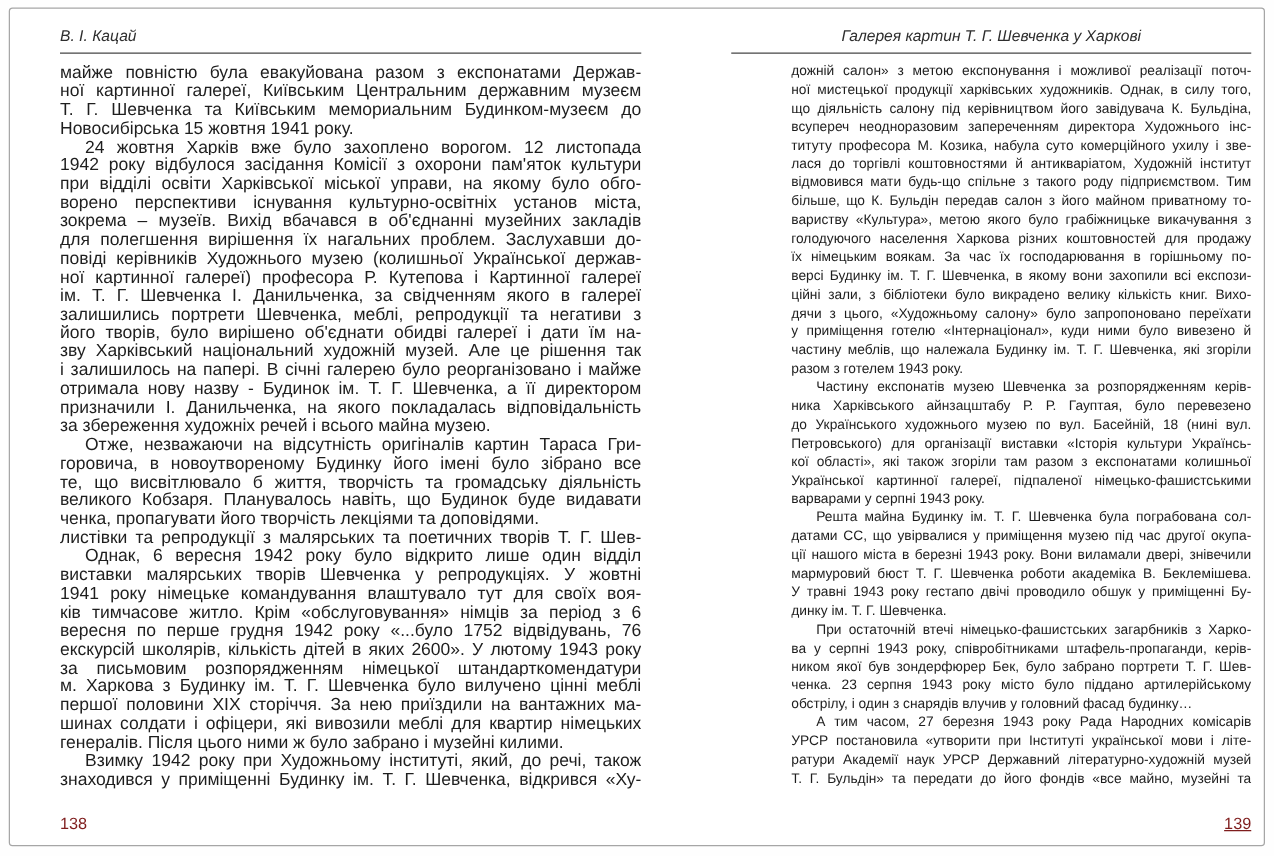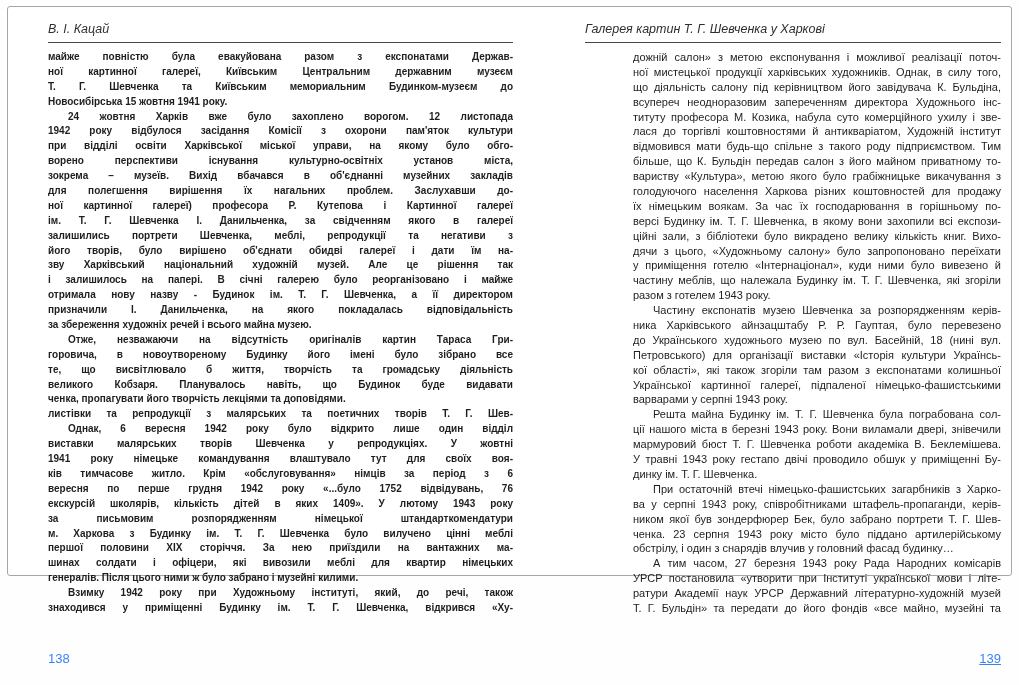--- a/index.html
+++ b/index.html
@@ -13,21 +13,21 @@
     background: #fefefe;
     overflow: hidden;
     font-family: "Liberation Sans", sans-serif;
     color: var(--text-color, #1e1e1e);
   }
   .frame {
     position: absolute;
     left: 7px;
     top: 6px;
     width: 1005px;
-    height: 570px;
+    height: 671px;
     border: 1px solid var(--border-color, #a6a6a6);
     border-radius: 3px;
     background: var(--page-bg, #ffffff);
     box-sizing: border-box;
   }
   .page {
     position: absolute;
     top: 13px;
     height: 660px;
   }
@@ -35,49 +35,49 @@
   .page-right { left: 577px; width: 416px; }
   .page-header {
     font-style: italic;
     font-size: 12.5px;
     line-height: 18px;
     height: 18px;
     color: #2e2e2e;
     white-space: nowrap;
   }
   .page-left  .page-header { text-align: left; }
-  .page-right .page-header { text-align: left; }
+  .page-right .page-header { text-align: center; }
   .header-rule {
     border-top: 1px solid var(--rule-color, #474747);
     margin-top: 4px;
     height: 0;
   }
   .page-body {
     margin-top: 7px;
   }
-  .page-left  .page-body { font-size: 10px; font-weight: bold; }
+  .page-left  .page-body { font-size: 14px; }
   .page-right .page-body { font-size: 11px; margin-left: 48px; }
   .line {
     height: 14.9px;
     line-height: 14.9px;
     overflow: hidden;
     text-align: justify;
     text-align-last: justify;
   }
   .line.para-end {
     text-align-last: left;
   }
   .line.indent {
     text-indent: 20px;
   }
   .page-number {
     position: absolute;
     top: 631px;
     font-size: 13px;
-    color: #3b82f6;
+    color: #7f1d1d;
   }
   .page-left  .page-number { left: 0; }
   .page-right .page-number { right: 0; text-decoration: underline; }
 </style>
 </head>
 <body style="--page-bg: #ffffff; --border-color: #a6a6a6; --rule-color: #474747; --text-color: #1e1e1e;">
 
 <div class="frame">
   <div class="page page-left">
     <div class="page-header">В. І. Кацай</div>
@@ -86,41 +86,42 @@
         <div class="line">майже повністю була евакуйована разом з експонатами Держав-</div>
         <div class="line">ної картинної галереї, Київським Центральним державним музеєм</div>
         <div class="line">Т. Г. Шевченка та Київським мемориальним Будинком-музеєм до</div>
         <div class="line para-end">Новосибірська 15 жовтня 1941 року.</div>
         <div class="line indent">24 жовтня Харків вже було захоплено ворогом. 12 листопада</div>
         <div class="line">1942 року відбулося засідання Комісії з охорони пам'яток культури</div>
         <div class="line">при відділі освіти Харківської міської управи, на якому було обго-</div>
         <div class="line">ворено перспективи існування культурно-освітніх установ міста,</div>
         <div class="line">зокрема – музеїв. Вихід вбачався в об'єднанні музейних закладів</div>
         <div class="line">для полегшення вирішення їх нагальних проблем. Заслухавши до-</div>
+        <div class="line">повіді керівників Художнього музею (колишньої Української держав-</div>
         <div class="line">ної картинної галереї) професора Р. Кутепова і Картинної галереї</div>
         <div class="line">ім. Т. Г. Шевченка І. Данильченка, за свідченням якого в галереї</div>
         <div class="line">залишились портрети Шевченка, меблі, репродукції та негативи з</div>
         <div class="line">його творів, було вирішено об'єднати обидві галереї і дати їм на-</div>
         <div class="line">зву Харківський національний художній музей. Але це рішення так</div>
         <div class="line">і залишилось на папері. В січні галерею було реорганізовано і майже</div>
         <div class="line">отримала нову назву - Будинок ім. Т. Г. Шевченка, а її директором</div>
         <div class="line">призначили І. Данильченка, на якого покладалась відповідальність</div>
         <div class="line para-end">за збереження художніх речей і всього майна музею.</div>
         <div class="line indent">Отже, незважаючи на відсутність оригіналів картин Тараса Гри-</div>
         <div class="line">горовича, в новоутвореному Будинку його імені було зібрано все</div>
         <div class="line">те, що висвітлювало б життя, творчість та громадську діяльність</div>
         <div class="line">великого Кобзаря. Планувалось навіть, що Будинок буде видавати</div>
         <div class="line para-end">ченка, пропагувати його творчість лекціями та доповідями.</div>
         <div class="line">листівки та репродукції з малярських та поетичних творів Т. Г. Шев-</div>
         <div class="line indent">Однак, 6 вересня 1942 року було відкрито лише один відділ</div>
         <div class="line">виставки малярських творів Шевченка у репродукціях. У жовтні</div>
         <div class="line">1941 року німецьке командування влаштувало тут для своїх воя-</div>
         <div class="line">ків тимчасове житло. Крім «обслуговування» німців за період з 6</div>
         <div class="line">вересня по перше грудня 1942 року «...було 1752 відвідувань, 76</div>
-        <div class="line">екскурсій школярів, кількість дітей в яких 1409». У лютому 1943 року</div>
+        <div class="line">екскурсій школярів, кількість дітей в яких 2600». У лютому 1943 року</div>
         <div class="line">за письмовим розпорядженням німецької штандарткомендатури</div>
         <div class="line">м. Харкова з Будинку ім. Т. Г. Шевченка було вилучено цінні меблі</div>
         <div class="line">першої половини XIX сторіччя. За нею приїздили на вантажних ма-</div>
         <div class="line">шинах солдати і офіцери, які вивозили меблі для квартир німецьких</div>
         <div class="line para-end">генералів. Після цього ними ж було забрано і музейні килими.</div>
         <div class="line indent">Взимку 1942 року при Художньому інституті, який, до речі, також</div>
         <div class="line">знаходився у приміщенні Будинку ім. Т. Г. Шевченка, відкрився «Ху-</div>
       </div>
     <div class="page-number">138</div>
   </div>
@@ -147,20 +148,21 @@
         <div class="line">частину меблів, що належала Будинку ім. Т. Г. Шевченка, які згоріли</div>
         <div class="line para-end">разом з готелем 1943 року.</div>
         <div class="line indent">Частину експонатів музею Шевченка за розпорядженням керів-</div>
         <div class="line">ника Харківського айнзацштабу Р. Р. Гауптая, було перевезено</div>
         <div class="line">до Українського художнього музею по вул. Басейній, 18 (нині вул.</div>
         <div class="line">Петровського) для організації виставки «Історія культури Українсь-</div>
         <div class="line">кої області», які також згоріли там разом з експонатами колишньої</div>
         <div class="line">Української картинної галереї, підпаленої німецько-фашистськими</div>
         <div class="line para-end">варварами у серпні 1943 року.</div>
         <div class="line indent">Решта майна Будинку ім. Т. Г. Шевченка була пограбована сол-</div>
+        <div class="line">датами СС, що увірвалися у приміщення музею під час другої окупа-</div>
         <div class="line">ції нашого міста в березні 1943 року. Вони виламали двері, знівечили</div>
         <div class="line">мармуровий бюст Т. Г. Шевченка роботи академіка В. Беклемішева.</div>
         <div class="line">У травні 1943 року гестапо двічі проводило обшук у приміщенні Бу-</div>
         <div class="line para-end">динку ім. Т. Г. Шевченка.</div>
         <div class="line indent">При остаточній втечі німецько-фашистських загарбників з Харко-</div>
         <div class="line">ва у серпні 1943 року, співробітниками штафель-пропаганди, керів-</div>
         <div class="line">ником якої був зондерфюрер Бек, було забрано портрети Т. Г. Шев-</div>
         <div class="line">ченка. 23 серпня 1943 року місто було піддано артилерійському</div>
         <div class="line para-end">обстрілу, і один з снарядів влучив у головний фасад будинку…</div>
         <div class="line indent">А тим часом, 27 березня 1943 року Рада Народних комісарів</div>

